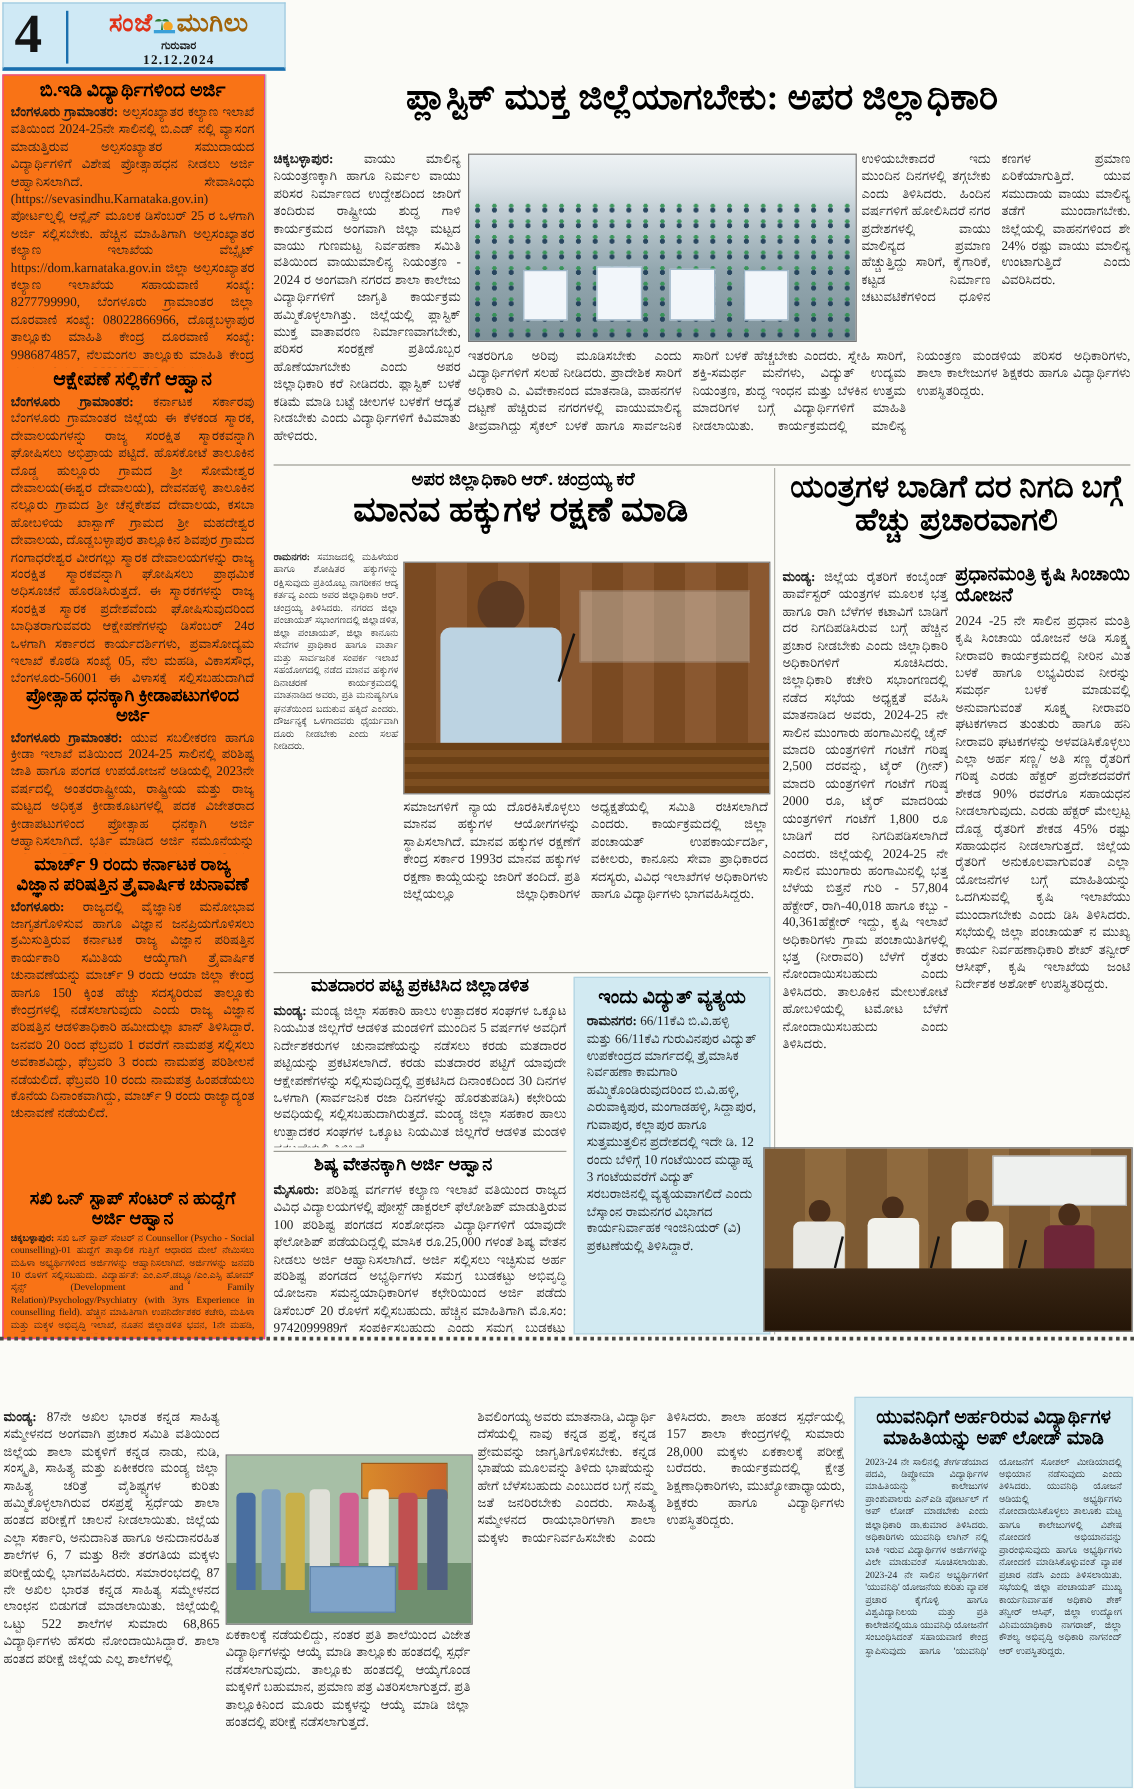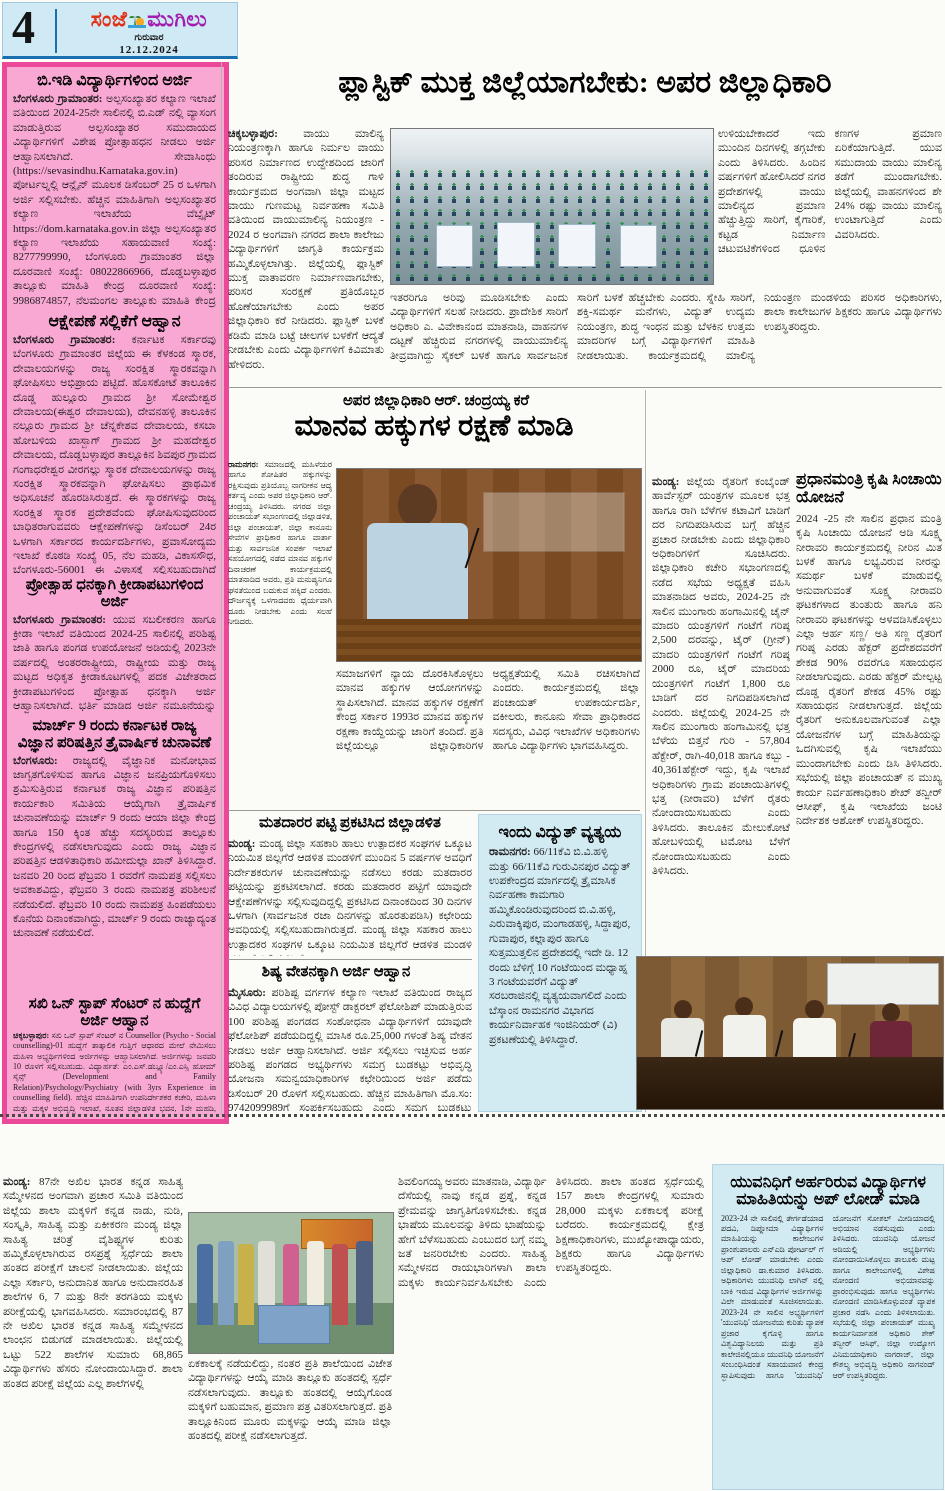--- a/index.html
+++ b/index.html
@@ -13,25 +13,25 @@
   .cols2{column-count:2;column-gap:9px;}
   .cols3{column-count:3;column-gap:9px;}
   .vrule{width:1px;background:#b5b5ad;}
   .hrule{height:1px;background:#9a9a92;}
   .dotted{height:0;border-top:3px dotted #4a4a45;}
   
   .hdrbox{background:#cfe9f5;border:1px solid #9ec9de;border-bottom:3px solid #1a6fae;}
   .pgnum{font-size:46px;font-weight:bold;line-height:1;font-family:"Liberation Serif",serif;}
   .mast{font-size:21px;font-weight:bold;letter-spacing:.5px;}
   .mast-red{color:#e03218;}
-  .mast-green{color:#a21caf;}
+  .mast-green{color:#a16207;}
   .hday{font-size:9px;font-weight:bold;text-align:center;}
   .hdate{font-size:11px;font-weight:bold;text-align:center;letter-spacing:1px;}
   
-  .greencol{background:#f9a8d4;border:5px solid #ec4899;}
+  .greencol{background:#f97316;border:1px solid #ec4899;}
   .lart-hl{font-weight:bold;text-align:center;font-size:15px;line-height:1.12;color:#000;}
   
   .bluebox{background:#d2eaf2;border:1px solid #b2d4e2;}
   
   .photo{position:absolute;border:1px solid #777;overflow:hidden;}
   .ph-main{background:linear-gradient(180deg,#eef2f4 0%,#dde5e9 16%,#c2ced4 30%,#93a7af 62%,#7e929a 100%);}
   .crowd{position:absolute;left:0;right:0;top:26%;bottom:0;
     background-image:radial-gradient(circle 2.6px at 7px 6px,#1b3a55 85%,transparent 87%),
                      radial-gradient(circle 2px at 7px 2.5px,#2f9150 85%,transparent 87%);
     background-size:14px 13px;opacity:.9;}
@@ -159,20 +159,21 @@
   <div class="abs bluebox" style="left:478px;top:814px;width:162px;height:296px;">
     <div class="hl" style="font-size:16px;margin:8px 6px 4px;">ಇಂದು ವಿದ್ಯುತ್ ವ್ಯತ್ಯಯ</div>
     <div class="bodytxt" style="margin:0 10px;height:240px;text-align:left;">
       <b class="dl">ರಾಮನಗರ:</b>
       <span>66/11ಕೆವಿ ಬಿ.ವಿ.ಹಳ್ಳಿ ಮತ್ತು 66/11ಕೆವಿ ಗುರುವಿನಪುರ ವಿದ್ಯುತ್ ಉಪಕೇಂದ್ರದ ಮಾರ್ಗದಲ್ಲಿ ತ್ರೈಮಾಸಿಕ ನಿರ್ವಹಣಾ ಕಾಮಗಾರಿ ಹಮ್ಮಿಕೊಂಡಿರುವುದರಿಂದ ಬಿ.ವಿ.ಹಳ್ಳಿ, ಎರುವಾಕ್ಕಿಪುರ, ಮಂಗಾಡಹಳ್ಳಿ, ಸಿದ್ದಾಪುರ, ಗುವಾಪುರ, ಕಲ್ಲಾಪುರ ಹಾಗೂ ಸುತ್ತಮುತ್ತಲಿನ ಪ್ರದೇಶದಲ್ಲಿ ಇದೇ ಡಿ. 12 ರಂದು ಬೆಳಿಗ್ಗೆ 10 ಗಂಟೆಯಿಂದ ಮಧ್ಯಾಹ್ನ 3 ಗಂಟೆಯವರೆಗೆ ವಿದ್ಯುತ್ ಸರಬರಾಜಿನಲ್ಲಿ ವ್ಯತ್ಯಯವಾಗಲಿದೆ ಎಂದು ಬೆಸ್ಕಾಂನ ರಾಮನಗರ ವಿಭಾಗದ ಕಾರ್ಯನಿರ್ವಾಹಕ ಇಂಜಿನಿಯರ್ (ವಿ) ಪ್ರಕಟಣೆಯಲ್ಲಿ ತಿಳಿಸಿದ್ದಾರೆ.</span>
     </div>
   </div>
 
   <div class="abs vrule" style="left:645px;top:390px;height:722px;"></div>
 
+  <div class="abs hl" style="left:652px;top:392px;width:290px;height:76px;font-size:26px;">ಯಂತ್ರಗಳ ಬಾಡಿಗೆ ದರ ನಿಗದಿ ಬಗ್ಗೆ ಹೆಚ್ಚು ಪ್ರಚಾರವಾಗಲಿ</div>
 
   <div class="abs bodytxt" style="left:652px;top:474px;width:138px;height:478px;">
     <b class="dl">ಮಂಡ್ಯ:</b>
     <span>ಜಿಲ್ಲೆಯ ರೈತರಿಗೆ ಕಂಬೈಂಡ್ ಹಾರ್ವೆಸ್ಟರ್ ಯಂತ್ರಗಳ ಮೂಲಕ ಭತ್ತ ಹಾಗೂ ರಾಗಿ ಬೆಳೆಗಳ ಕಟಾವಿಗೆ ಬಾಡಿಗೆ ದರ ನಿಗದಿಪಡಿಸಿರುವ ಬಗ್ಗೆ ಹೆಚ್ಚಿನ ಪ್ರಚಾರ ನೀಡಬೇಕು ಎಂದು ಜಿಲ್ಲಾಧಿಕಾರಿ ಅಧಿಕಾರಿಗಳಿಗೆ ಸೂಚಿಸಿದರು. ಜಿಲ್ಲಾಧಿಕಾರಿ ಕಚೇರಿ ಸಭಾಂಗಣದಲ್ಲಿ ನಡೆದ ಸಭೆಯ ಅಧ್ಯಕ್ಷತೆ ವಹಿಸಿ ಮಾತನಾಡಿದ ಅವರು, 2024-25 ನೇ ಸಾಲಿನ ಮುಂಗಾರು ಹಂಗಾಮಿನಲ್ಲಿ ಚೈನ್ ಮಾದರಿ ಯಂತ್ರಗಳಿಗೆ ಗಂಟೆಗೆ ಗರಿಷ್ಠ 2,500 ದರವನ್ನು, ಟೈರ್ (ಗ್ರೀನ್) ಮಾದರಿ ಯಂತ್ರಗಳಿಗೆ ಗಂಟೆಗೆ ಗರಿಷ್ಠ 2000 ರೂ, ಟೈರ್ ಮಾದರಿಯ ಯಂತ್ರಗಳಿಗೆ ಗಂಟೆಗೆ 1,800 ರೂ ಬಾಡಿಗೆ ದರ ನಿಗದಿಪಡಿಸಲಾಗಿದೆ ಎಂದರು. ಜಿಲ್ಲೆಯಲ್ಲಿ 2024-25 ನೇ ಸಾಲಿನ ಮುಂಗಾರು ಹಂಗಾಮಿನಲ್ಲಿ ಭತ್ತ ಬೆಳೆಯ ಬಿತ್ತನೆ ಗುರಿ - 57,804 ಹೆಕ್ಟೇರ್, ರಾಗಿ-40,018 ಹಾಗೂ ಕಬ್ಬು - 40,361ಹೆಕ್ಟೇರ್ ಇದ್ದು, ಕೃಷಿ ಇಲಾಖೆ ಅಧಿಕಾರಿಗಳು ಗ್ರಾಮ ಪಂಚಾಯಿತಿಗಳಲ್ಲಿ ಭತ್ತ (ನೀರಾವರಿ) ಬೆಳೆಗೆ ರೈತರು ನೋಂದಾಯಿಸಬಹುದು ಎಂದು ತಿಳಿಸಿದರು. ತಾಲೂಕಿನ ಮೇಲುಕೋಟೆ ಹೋಬಳಿಯಲ್ಲಿ ಟಮೋಟ ಬೆಳೆಗೆ ನೋಂದಾಯಿಸಬಹುದು ಎಂದು ತಿಳಿಸಿದರು.</span>
   </div>
 
   <div class="abs" style="left:796px;top:470px;width:146px;height:482px;overflow:hidden;">
     <div style="font-weight:bold;font-size:16px;line-height:1.15;color:#000;">ಪ್ರಧಾನಮಂತ್ರಿ ಕೃಷಿ ಸಿಂಚಾಯಿ ಯೋಜನೆ</div>
     <div class="bodytxt" style="margin-top:4px;">2024 -25 ನೇ ಸಾಲಿನ ಪ್ರಧಾನ ಮಂತ್ರಿ ಕೃಷಿ ಸಿಂಚಾಯಿ ಯೋಜನೆ ಅಡಿ ಸೂಕ್ಷ್ಮ ನೀರಾವರಿ ಕಾರ್ಯಕ್ರಮದಲ್ಲಿ ನೀರಿನ ಮಿತ ಬಳಕೆ ಹಾಗೂ ಲಭ್ಯವಿರುವ ನೀರನ್ನು ಸಮರ್ಥ ಬಳಕೆ ಮಾಡುವಲ್ಲಿ ಅನುವಾಗುವಂತೆ ಸೂಕ್ಷ್ಮ ನೀರಾವರಿ ಘಟಕಗಳಾದ ತುಂತುರು ಹಾಗೂ ಹನಿ ನೀರಾವರಿ ಘಟಕಗಳನ್ನು ಅಳವಡಿಸಿಕೊಳ್ಳಲು ಎಲ್ಲಾ ಅರ್ಹ ಸಣ್ಣ/ ಅತಿ ಸಣ್ಣ ರೈತರಿಗೆ ಗರಿಷ್ಠ ಎರಡು ಹೆಕ್ಟರ್ ಪ್ರದೇಶದವರೆಗೆ ಶೇಕಡ 90% ರವರೆಗೂ ಸಹಾಯಧನ ನೀಡಲಾಗುವುದು. ಎರಡು ಹೆಕ್ಟರ್ ಮೇಲ್ಪಟ್ಟ ದೊಡ್ಡ ರೈತರಿಗೆ ಶೇಕಡ 45% ರಷ್ಟು ಸಹಾಯಧನ ನೀಡಲಾಗುತ್ತದೆ. ಜಿಲ್ಲೆಯ ರೈತರಿಗೆ ಅನುಕೂಲವಾಗುವಂತೆ ಎಲ್ಲಾ ಯೋಜನೆಗಳ ಬಗ್ಗೆ ಮಾಹಿತಿಯನ್ನು ಒದಗಿಸುವಲ್ಲಿ ಕೃಷಿ ಇಲಾಖೆಯು ಮುಂದಾಗಬೇಕು ಎಂದು ಡಿಸಿ ತಿಳಿಸಿದರು. ಸಭೆಯಲ್ಲಿ ಜಿಲ್ಲಾ ಪಂಚಾಯತ್ ನ ಮುಖ್ಯ ಕಾರ್ಯ ನಿರ್ವಹಣಾಧಿಕಾರಿ ಶೇಖ್ ತನ್ವೀರ್ ಆಸೀಫ್, ಕೃಷಿ ಇಲಾಖೆಯ ಜಂಟಿ ನಿರ್ದೇಶಕ ಅಶೋಕ್ ಉಪಸ್ಥಿತರಿದ್ದರು.</div>
   </div>

